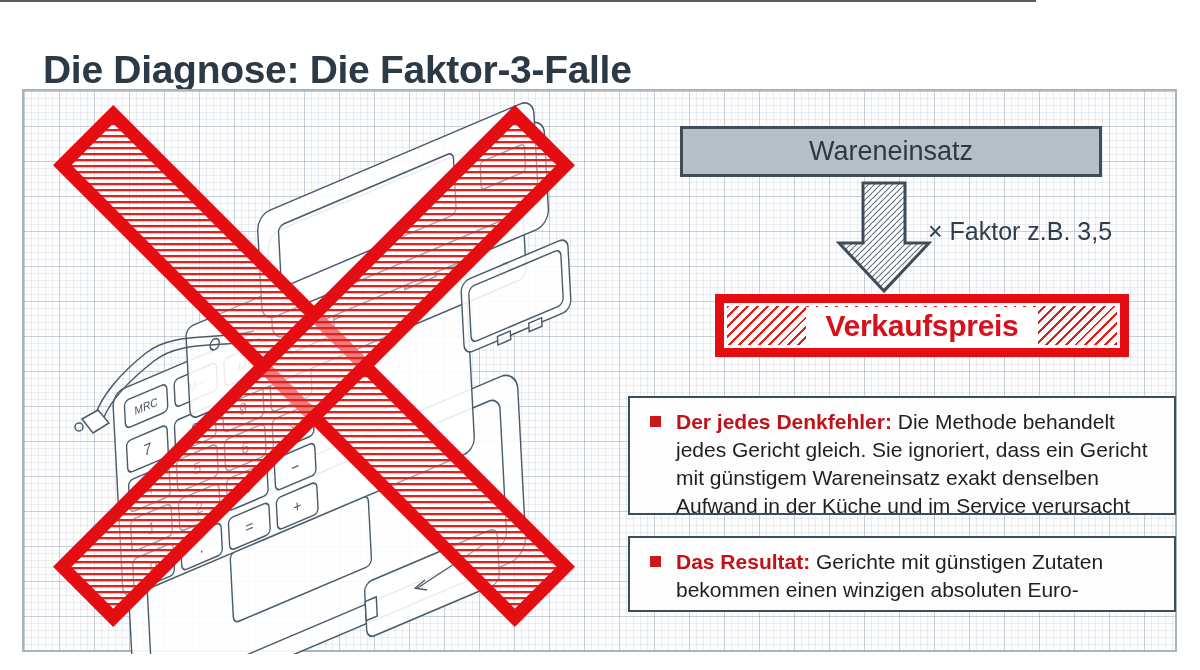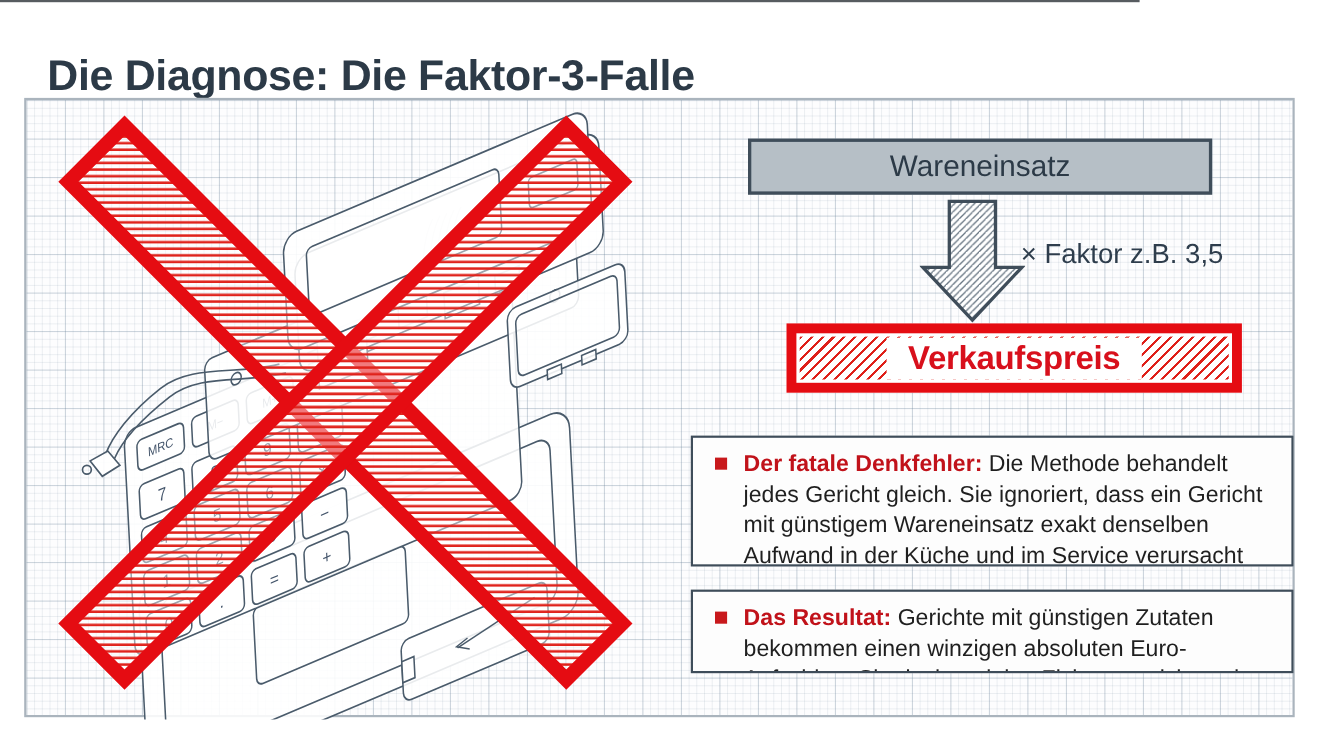--- a/index.html
+++ b/index.html
@@ -213,19 +213,19 @@
 <div class="factor-label">× Faktor z.B. 3,5</div>
 
 <div class="verkauf-box">
   <div class="vk-hatch">
     <span class="vk-label">Verkaufspreis</span>
   </div>
 </div>
 
 <div class="note-box note-1">
   <span class="bullet"></span>
-  <span class="note-lead">Der fatale Denkfehler:</span><span> Die Methode behandelt jedes Gericht gleich. Sie ignoriert, dass ein Gericht mit günstigem Wareneinsatz exakt denselben Aufwand in der Küche und im Service verursacht wie ein teures.</span>
+  <span class="note-lead">Der jedes Denkfehler:</span><span> Die Methode behandelt jedes Gericht gleich. Sie ignoriert, dass ein Gericht mit günstigem Wareneinsatz exakt denselben Aufwand in der Küche und im Service verursacht wie ein teures.</span>
 </div>
 
 <div class="note-box note-2">
   <span class="bullet"></span>
   <span class="note-lead">Das Resultat:</span><span> Gerichte mit günstigen Zutaten bekommen einen winzigen absoluten Euro-Aufschlag. Sie decken deine Fixkosten nicht mehr.</span>
 </div>
 
 </body></html>

